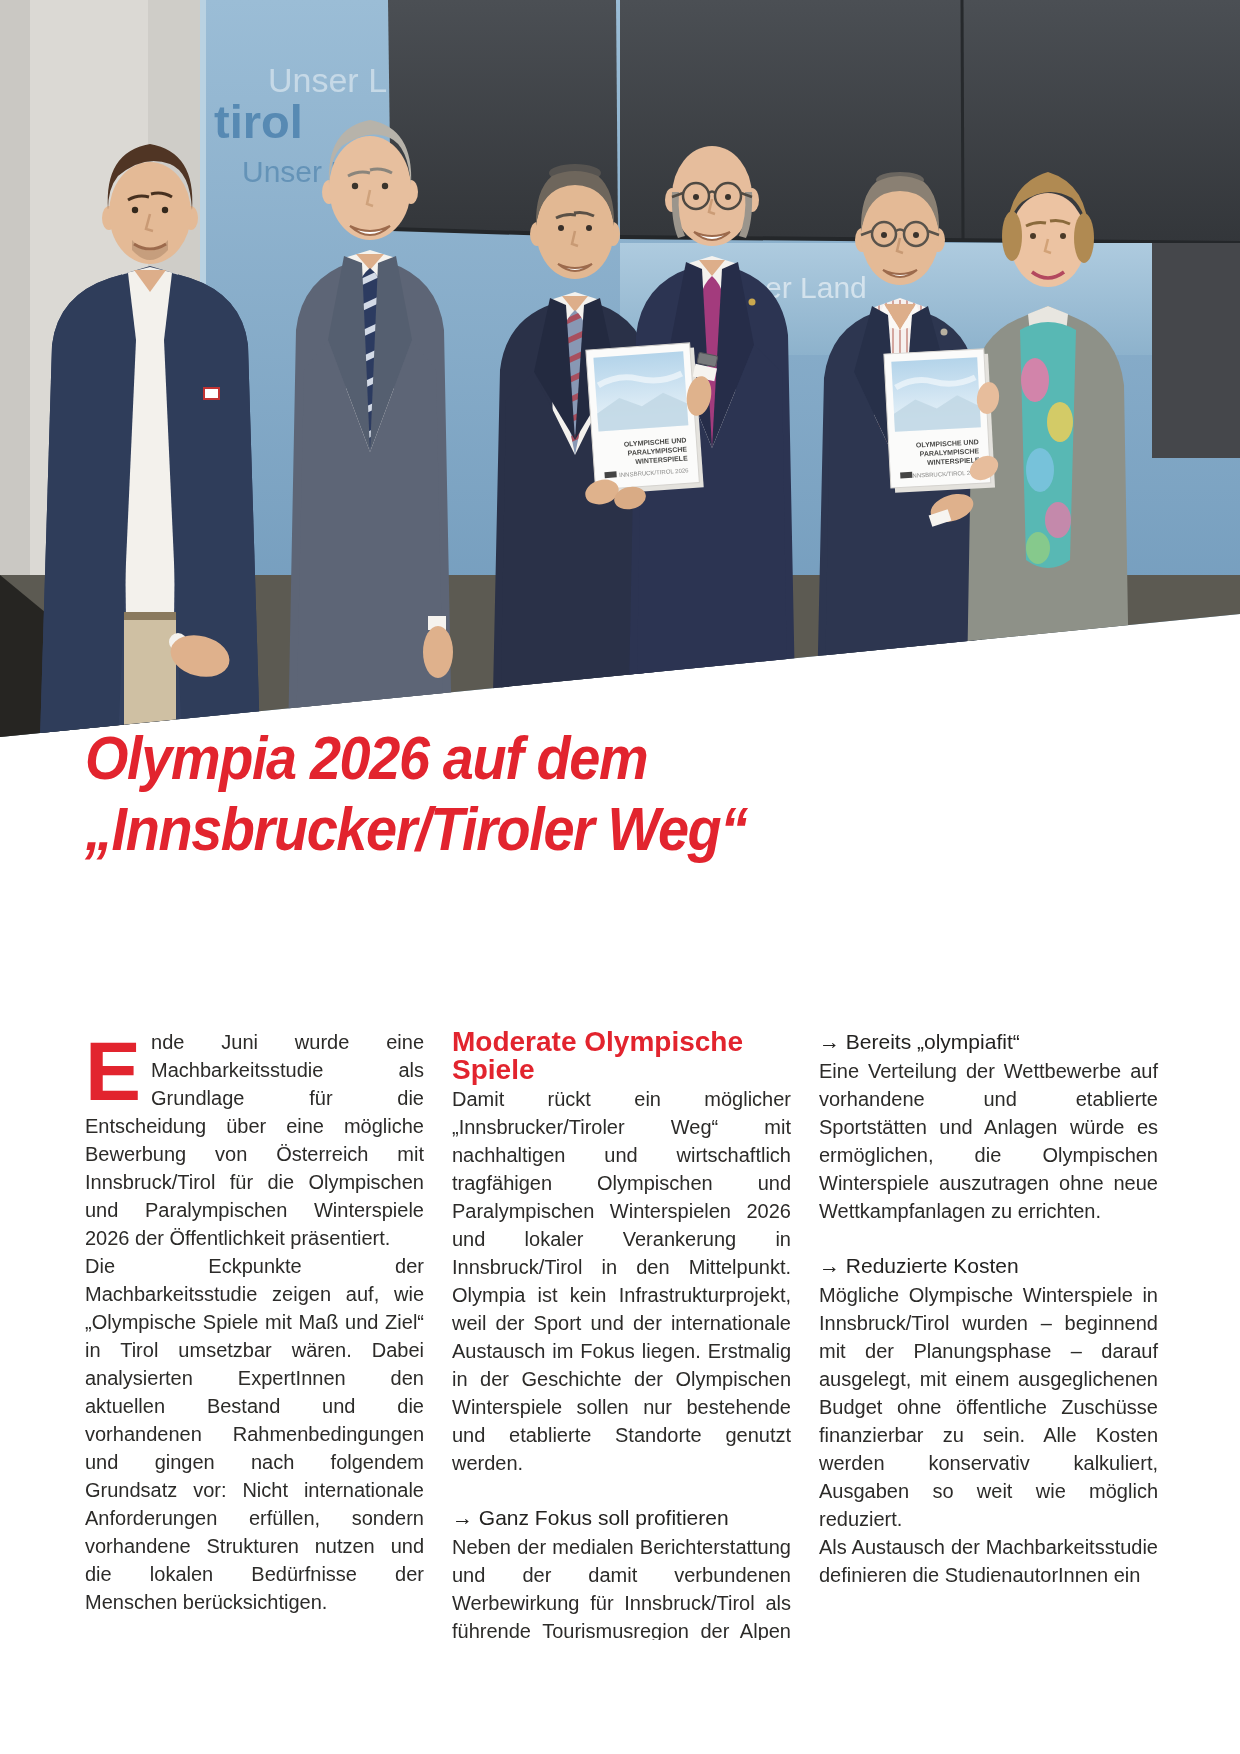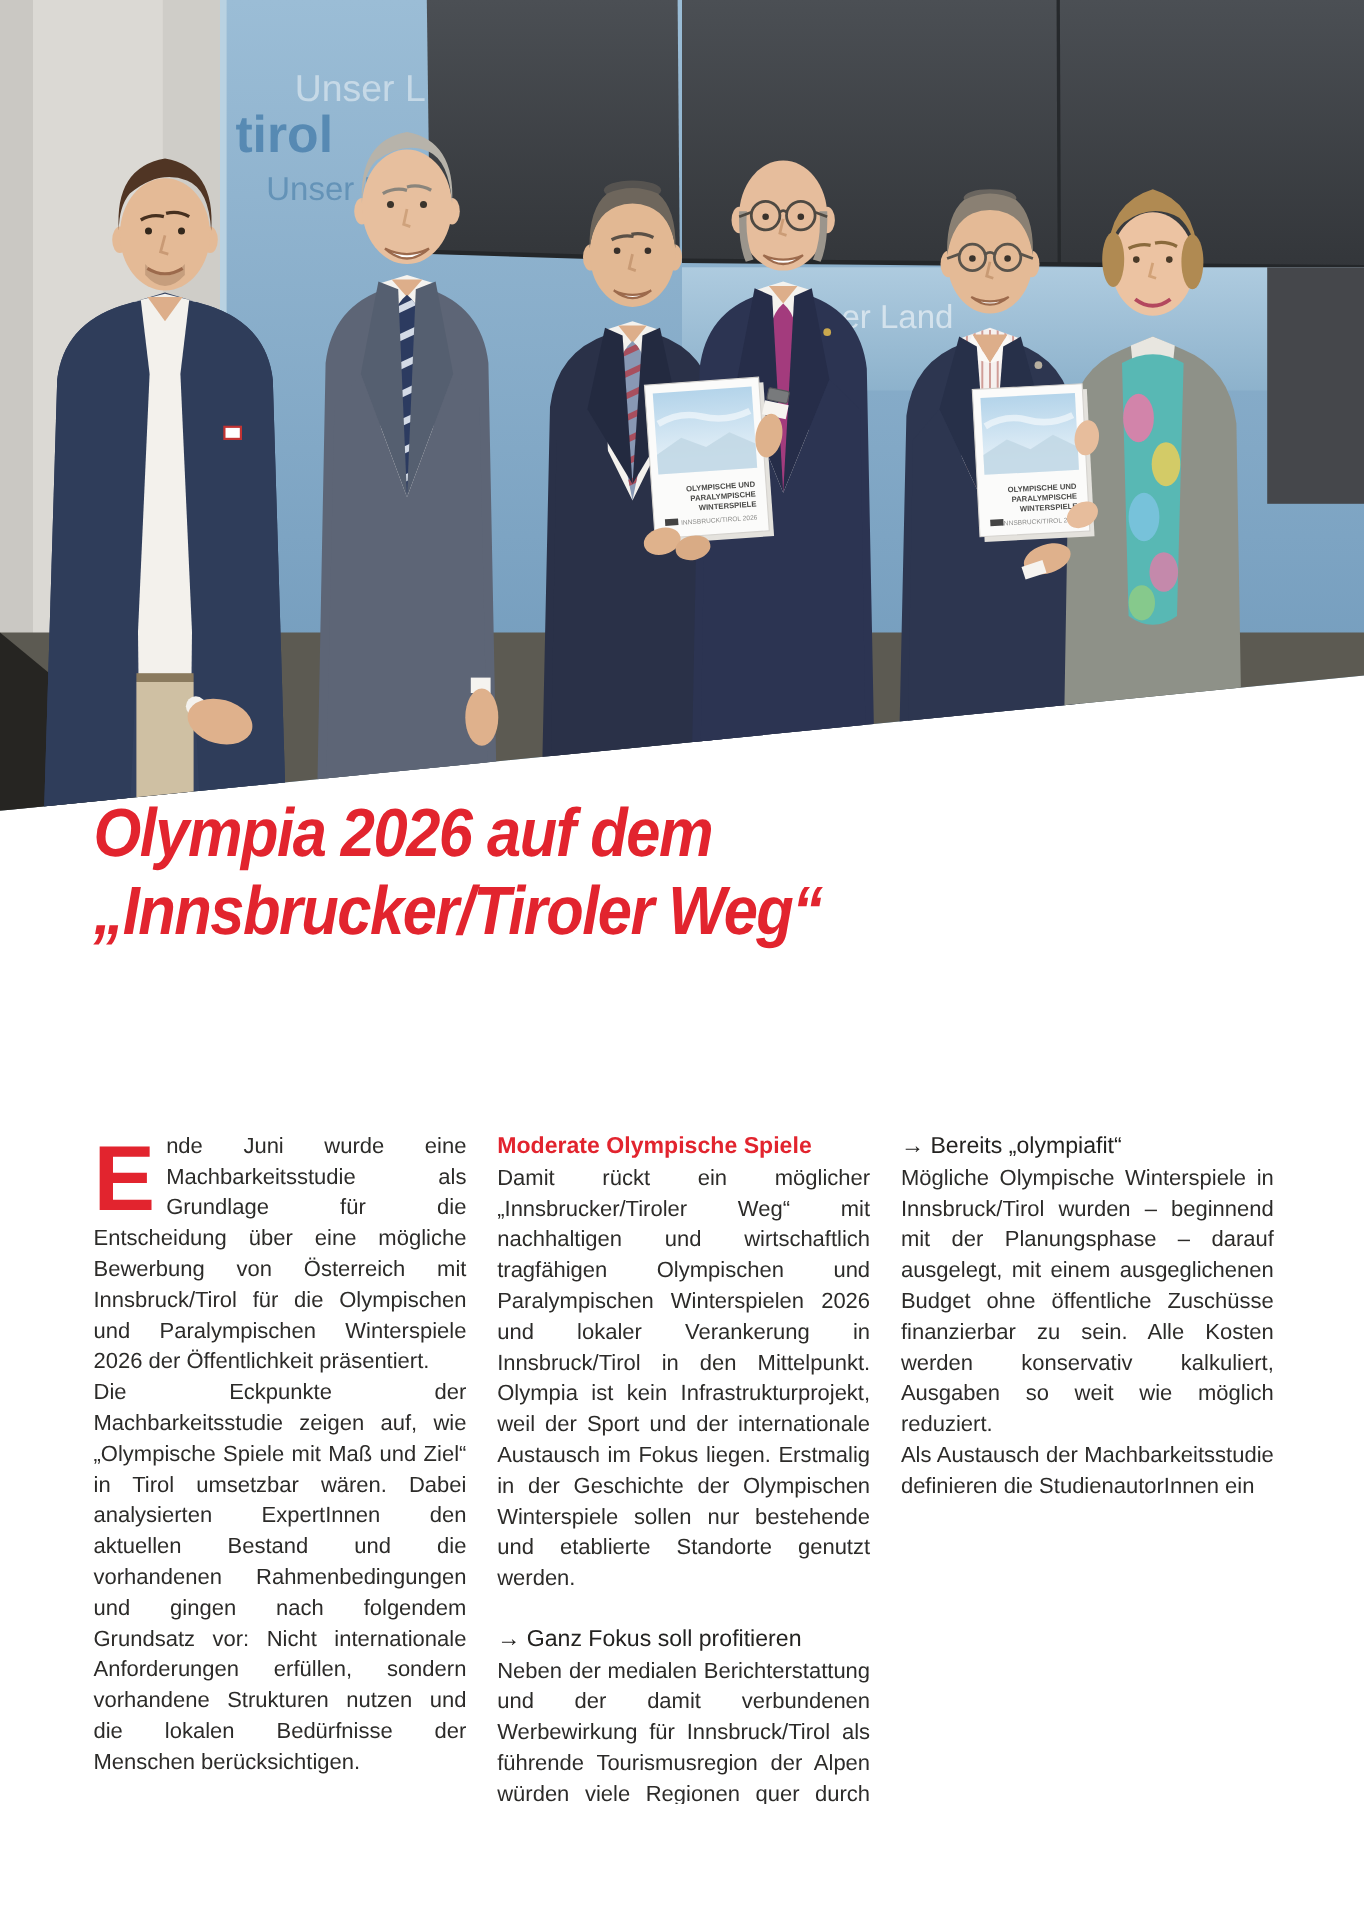--- a/index.html
+++ b/index.html
@@ -23,21 +23,21 @@
     position:absolute; left:85px; top:1028px; width:1073px;
     display:flex; gap:28px; color:#2c2b29;
   }
   .col { width:339px; }
   .col > :first-child { margin-top:0; }
   p.body {
     margin:0; font-size:20px; line-height:28px; text-align:justify;
     overflow-wrap:break-word;
   }
   h3.red-sub {
-    margin:27px 0 1px 0; color:#e2242e; font-size:21px; line-height:28px; font-weight:bold;
+    margin:27px 0 1px 0; color:#e2242e; font-size:28px; line-height:28px; font-weight:bold;
   }
   h4.arrow-sub {
     margin:27px 0 1px 0; color:#232220; font-size:21px; line-height:28px; font-weight:normal;
     padding-left:27px; text-indent:-27px;
   }
   .arrow { color:#232220; }
   .dropcap {
     float:left; color:#e2242e; font-size:84px; line-height:76px;
     margin:5px 10px 0 0; font-weight:bold;
   }
@@ -334,20 +334,22 @@
 
     <div class="col">
       <h3 class="red-sub">Moderate Olympische Spiele</h3>
       <p class="body">Damit rückt ein möglicher „Innsbrucker/Tiroler Weg“ mit nachhaltigen und wirtschaftlich tragfähigen Olympischen und Paralympischen Winterspielen 2026 und lokaler Verankerung in Innsbruck/Tirol in den Mittelpunkt. Olympia ist kein Infrastrukturprojekt, weil der Sport und der internationale Austausch im Fokus liegen. Erstmalig in der Geschichte der Olympischen Winterspiele sollen nur bestehende und etablierte Standorte genutzt werden.</p>
       <h4 class="arrow-sub"><span class="arrow">→</span> <span>Ganz Fokus soll profitieren</span></h4>
       <p class="body">Neben der medialen Berichterstattung und der damit verbundenen Werbewirkung für Innsbruck/Tirol als führende Tourismusregion der Alpen würden viele Regionen quer durch das Land von einem derartigen Großereignis profitieren. Innsbruck tritt als Host City auf.</p>
     </div>
 
     <div class="col">
       <h4 class="arrow-sub"><span class="arrow">→</span> <span>Bereits „olympiafit“</span></h4>
+      <p class="body">Eine Verteilung der Wettbewerbe auf vorhandene und etablierte Sportstätten und Anlagen würde es ermöglichen, die Olympischen Winterspiele auszutragen ohne neue Wettkampfanlagen zu errichten.</p>
+      <h4 class="arrow-sub"><span class="arrow">→</span> <span>Reduzierte Kosten</span></h4>
       <p class="body">Mögliche Olympische Winterspiele in Innsbruck/Tirol wurden – beginnend mit der Planungsphase – darauf ausgelegt, mit einem ausgeglichenen Budget ohne öffentliche Zuschüsse finanzierbar zu sein. Alle Kosten werden konservativ kalkuliert, Ausgaben so weit wie möglich reduziert.</p>
       <p class="body">Als Austausch der Machbarkeitsstudie definieren die StudienautorInnen ein</p>
     </div>
 
   </div>
 
   <div class="footer">
     <span class="pagenum">44</span>
     <span class="slash"></span>
     <span class="magname">INNSBRUCK INFORMIERT</span>

